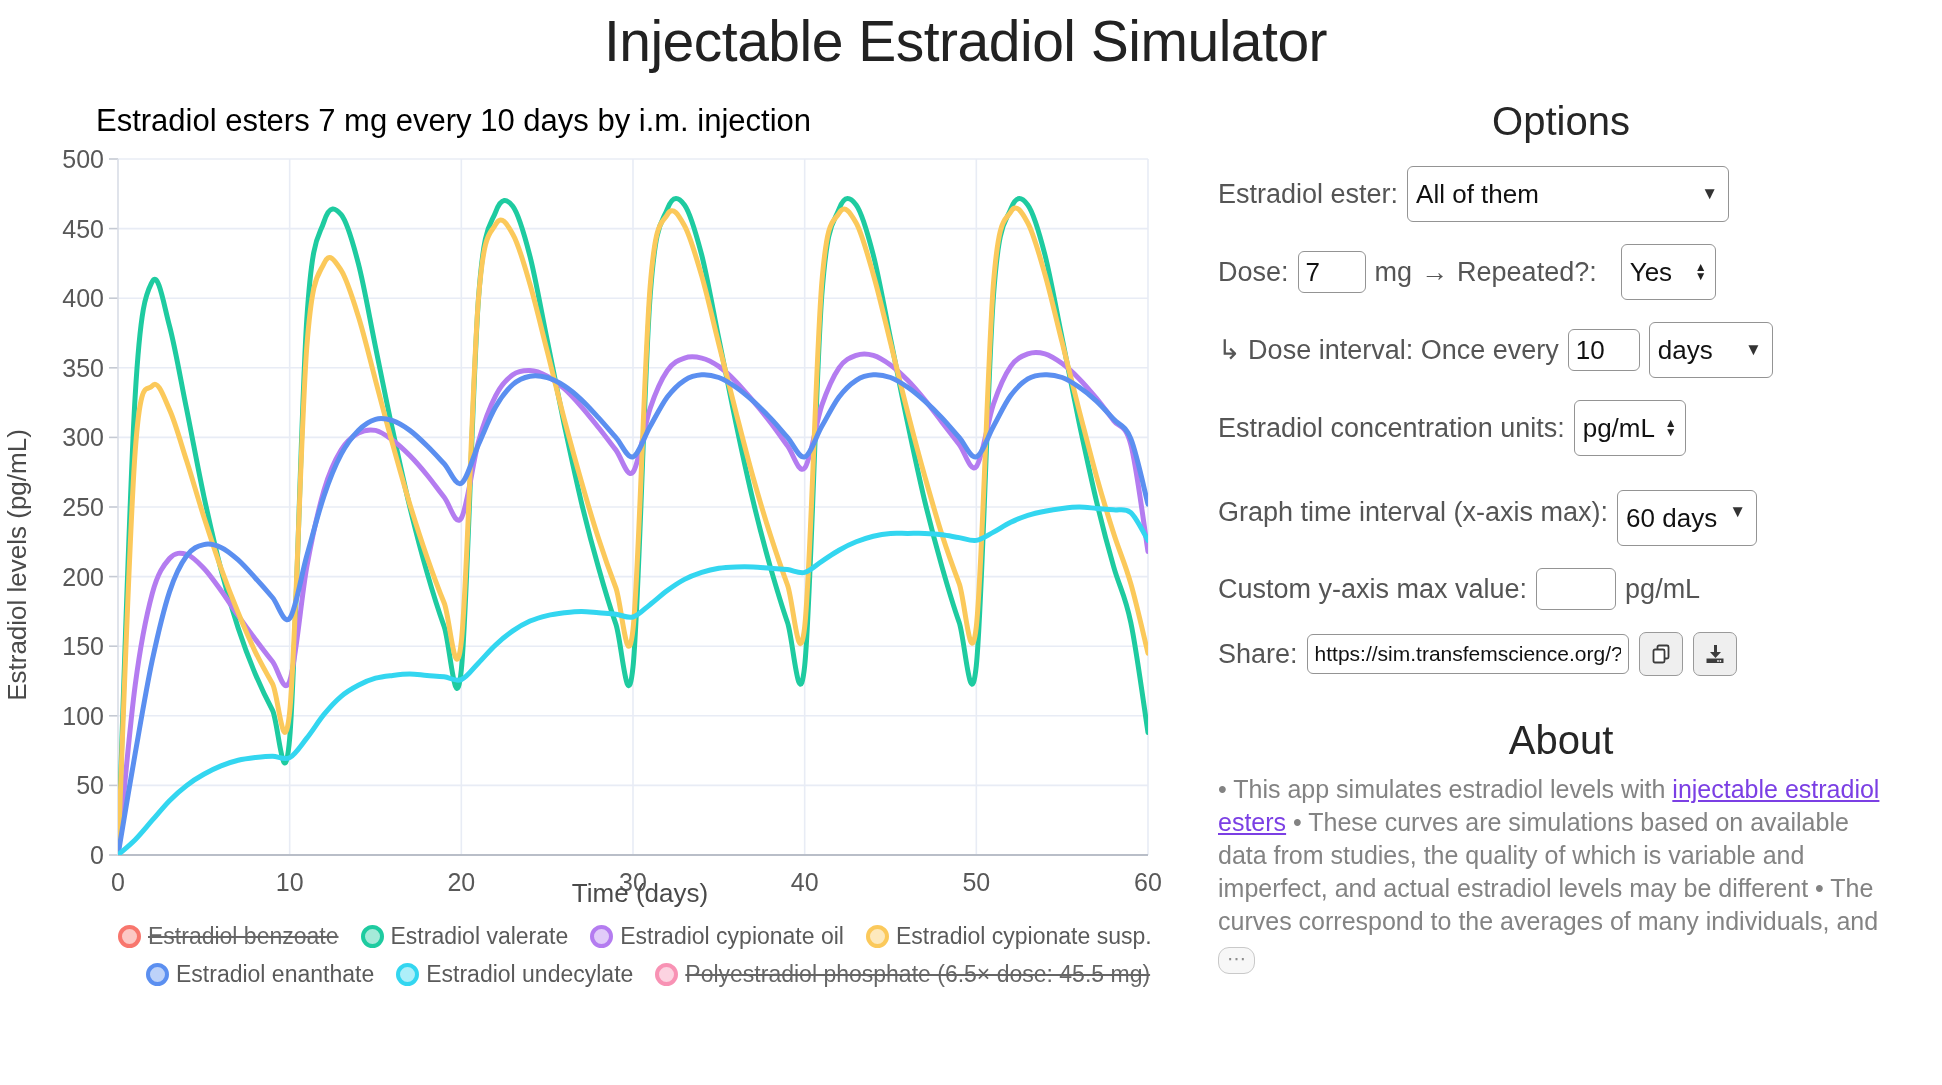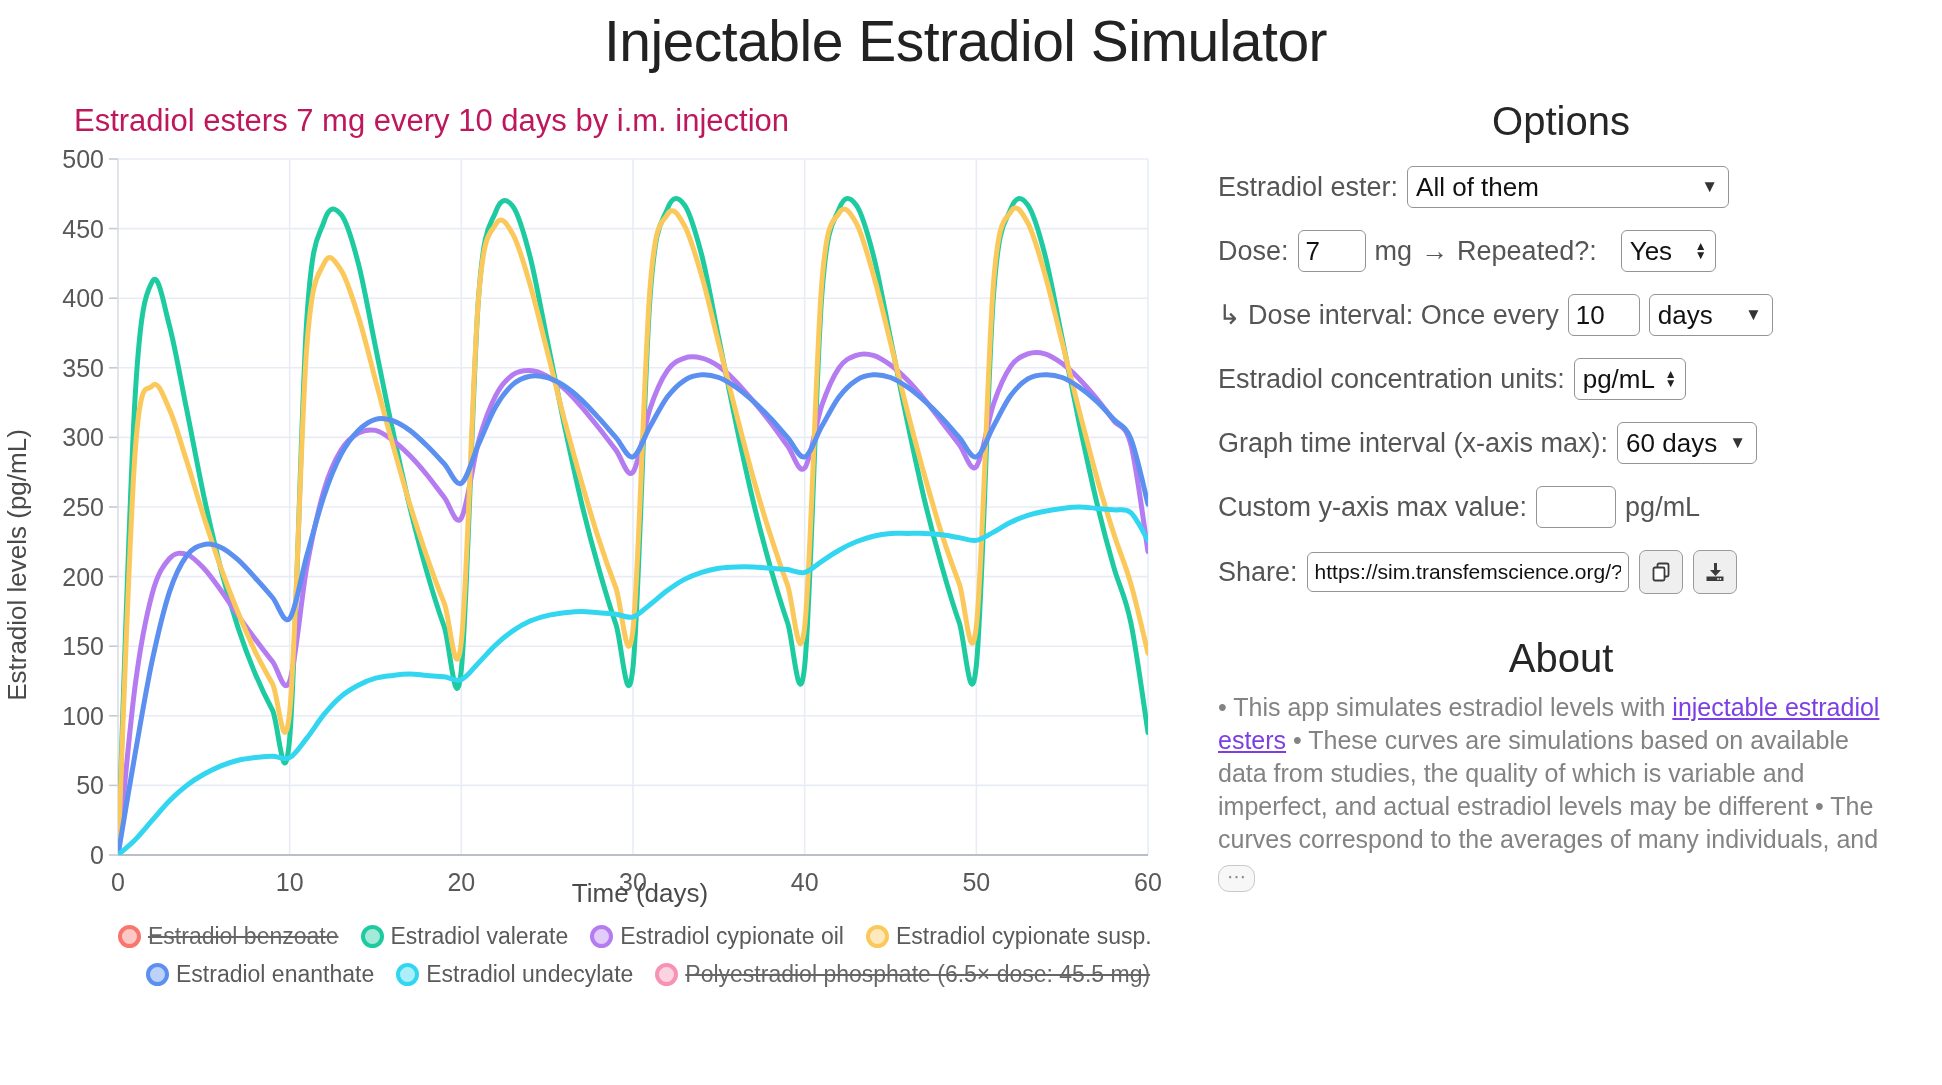--- a/index.html
+++ b/index.html
@@ -26,23 +26,23 @@
     width: 1942px;
   }
   
   #chart-col {
     width: 1200px;
     padding-left: 0px;
     position: relative;
   }
   #chart-title {
     font-size: 31px;
-    color: #be185d;
+    color: #000000;
     text-align: left;
-    padding-left: 74px;
+    padding-left: 96px;
     margin-top: 26px;
     margin-bottom: 6px;
     white-space: nowrap;
   }
   #plot-wrap {
     position: relative;
     width: 1170px;
     height: 770px;
   }
   #plot-svg { display:block; }
@@ -105,21 +105,21 @@
   .opt-label { white-space: nowrap; }
   .gap { width: 9px; flex: 0 0 auto; }
   select.sel {
     font-family: "Liberation Sans", sans-serif;
     font-size: 26px;
     color: #111;
     background: #ffffff;
     border: 1px solid #949494;
     border-radius: 6px;
     padding: 4px 8px;
-    height: 42px;
+    height: 56px;
     appearance: none;
     -webkit-appearance: none;
   }
   .sel-wrap { position: relative; display: inline-block; }
   .sel-wrap .chev {
     position: absolute; right: 11px; top: 50%;
     transform: translateY(-50%);
     pointer-events: none;
     font-size: 17px; color: #333;
   }
@@ -139,21 +139,21 @@
     height: 42px;
     padding: 2px 7px;
     background: #fff;
   }
   #ester-select { width: 322px; }
   #dose-input { width: 68px; }
   #repeated-select { width: 95px; padding-right: 22px; margin-left: 15px; }
   #interval-input { width: 72px; }
   #interval-unit-select { width: 124px; padding-right: 26px; }
   #units-select { width: 112px; padding-right: 24px; }
-  #timeframe-select { width: 140px; padding-right: 26px; }
+  #timeframe-select { width: 140px; padding-right: 26px; margin-top: 12px; }
   #ymax-input { width: 80px; }
   #share-input { width: 322px; font-size: 21px; height: 40px; }
   .icon-btn {
     width: 44px; height: 44px;
     border: 1px solid #9a9a9a;
     border-radius: 7px;
     background: #efefef;
     margin-left: 10px;
     display: inline-flex;
     align-items: center; justify-content: center;

